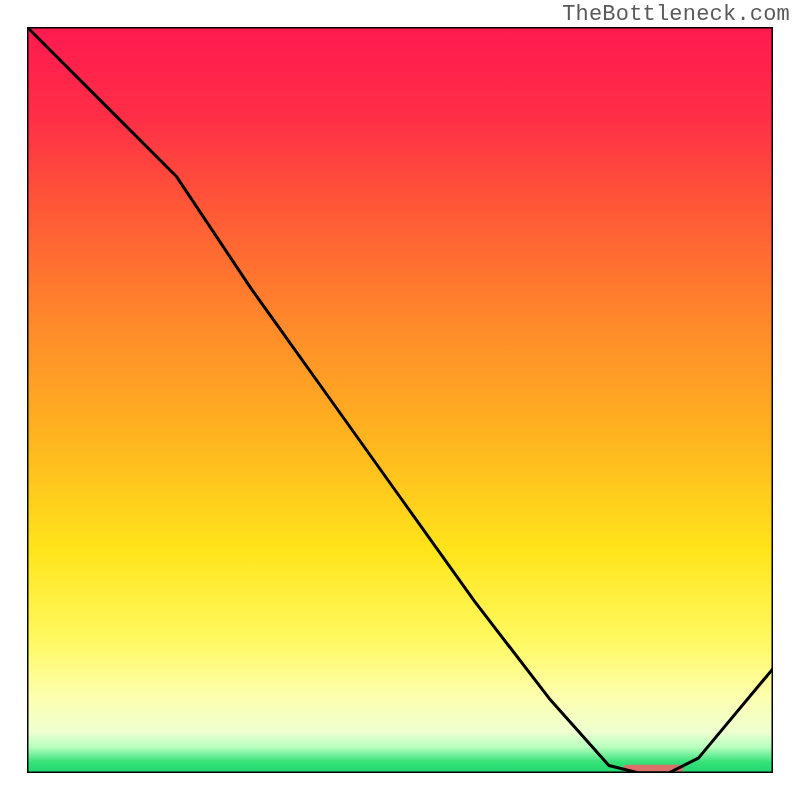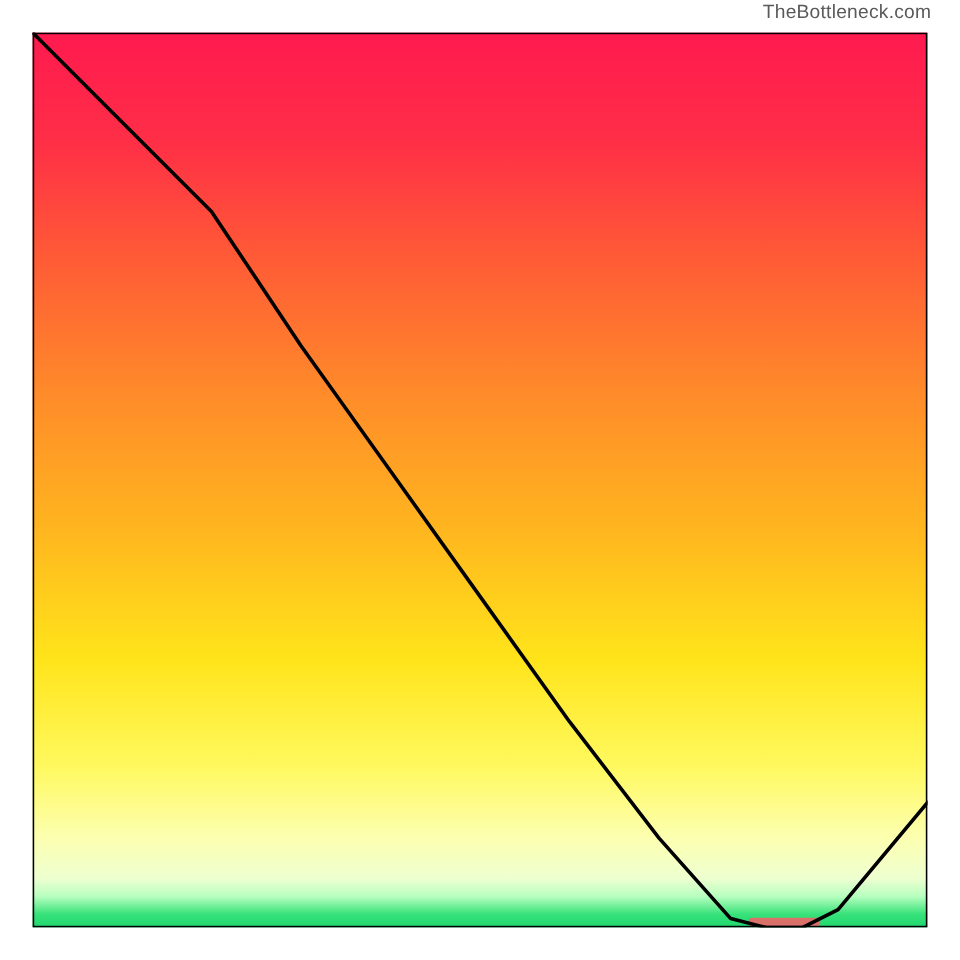--- a/index.html
+++ b/index.html
@@ -12,25 +12,26 @@
     overflow: hidden;
   }
   .container {
     position: relative;
     width: 800px;
     height: 800px;
   }
   .watermark {
     position: absolute;
     top: 2px;
-    right: 24px;
+    right: 10px;
     color: #5a5a5a;
-    font-size: 16px;
+    font-size: 22px;
     font-weight: 500;
     letter-spacing: 0.2px;
+    font-family: Liberation Mono, monospace;
   }
   .plot {
     position: absolute;
     left: 27px;
     top: 27px;
     width: 746px;
     height: 746px;
   }
   .plot svg {
     display: block;

